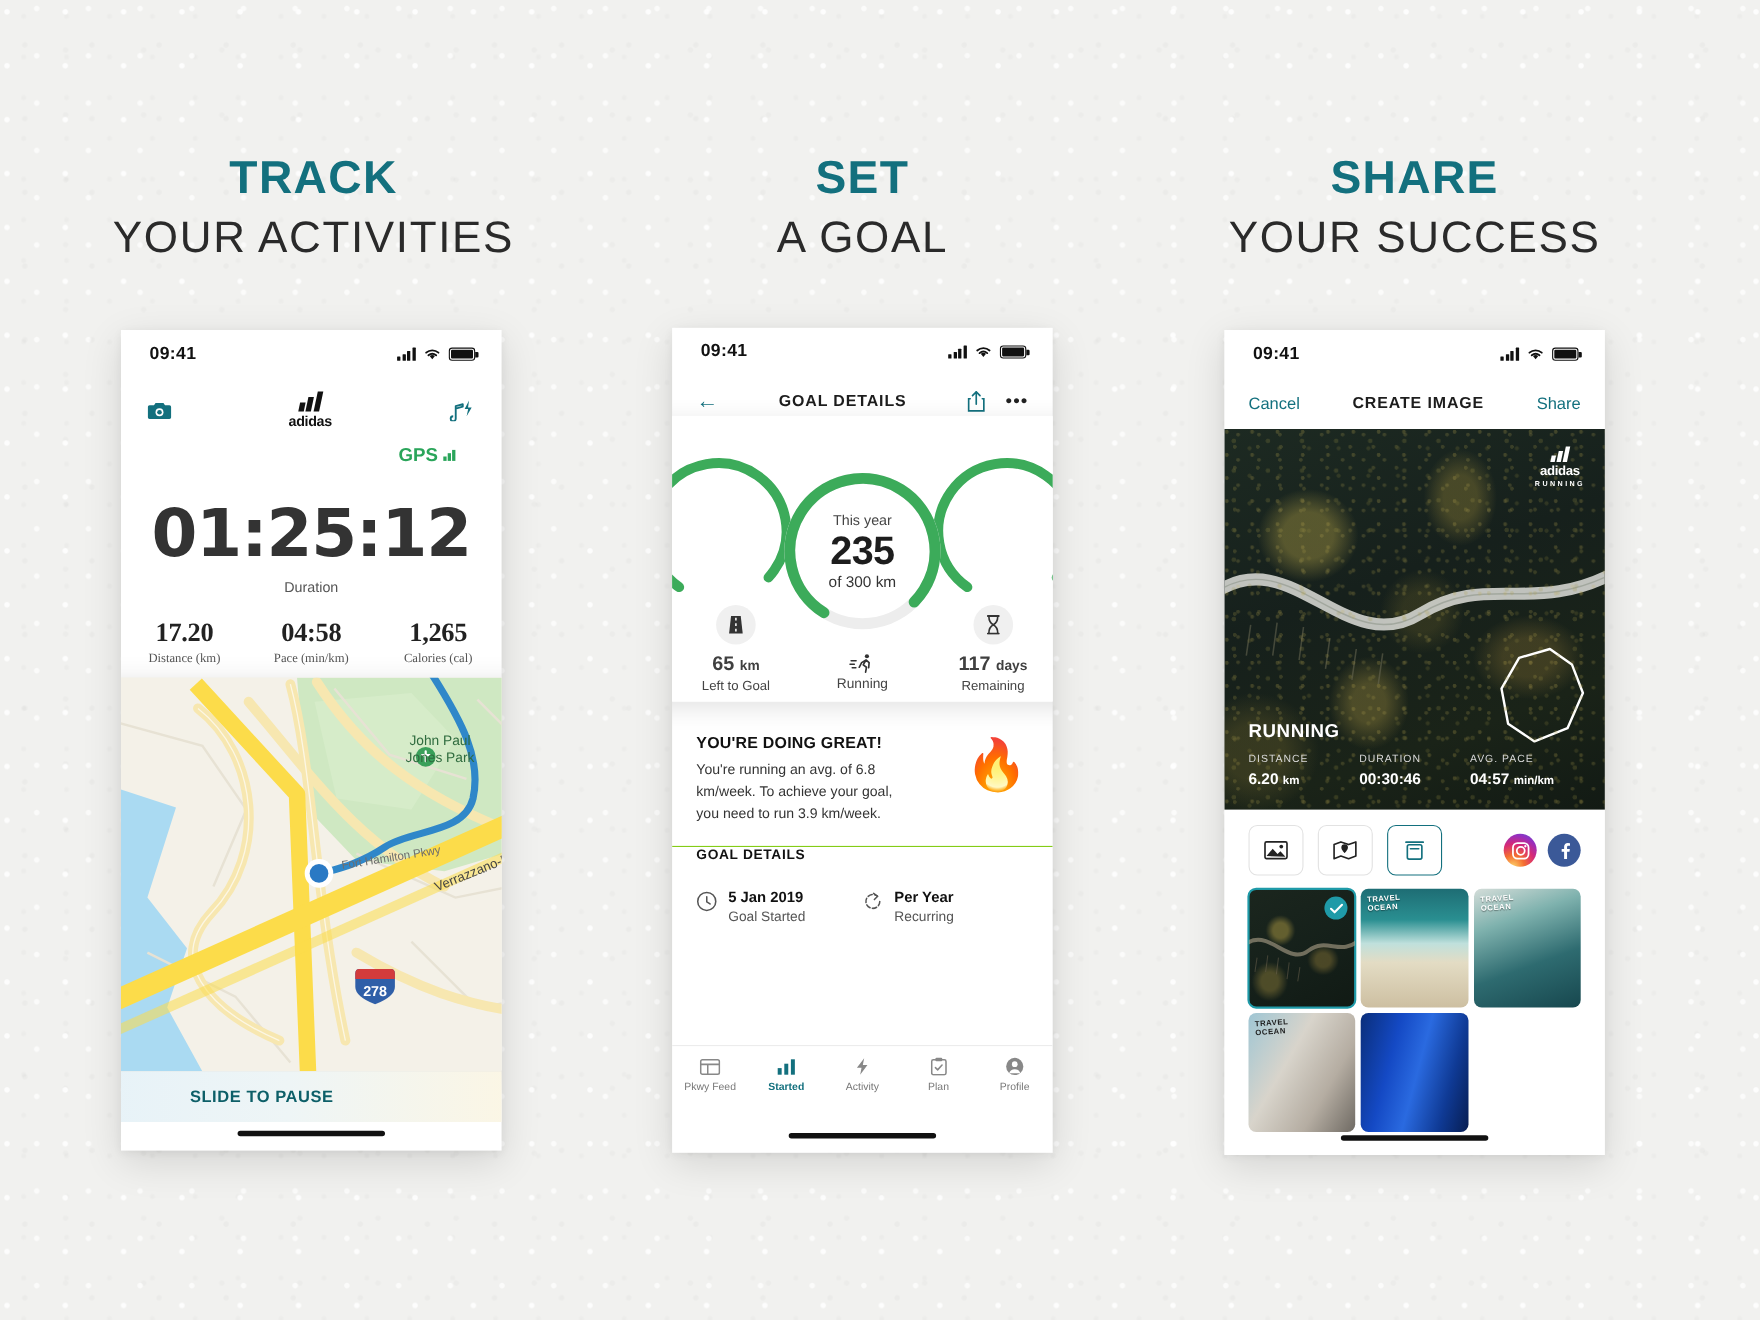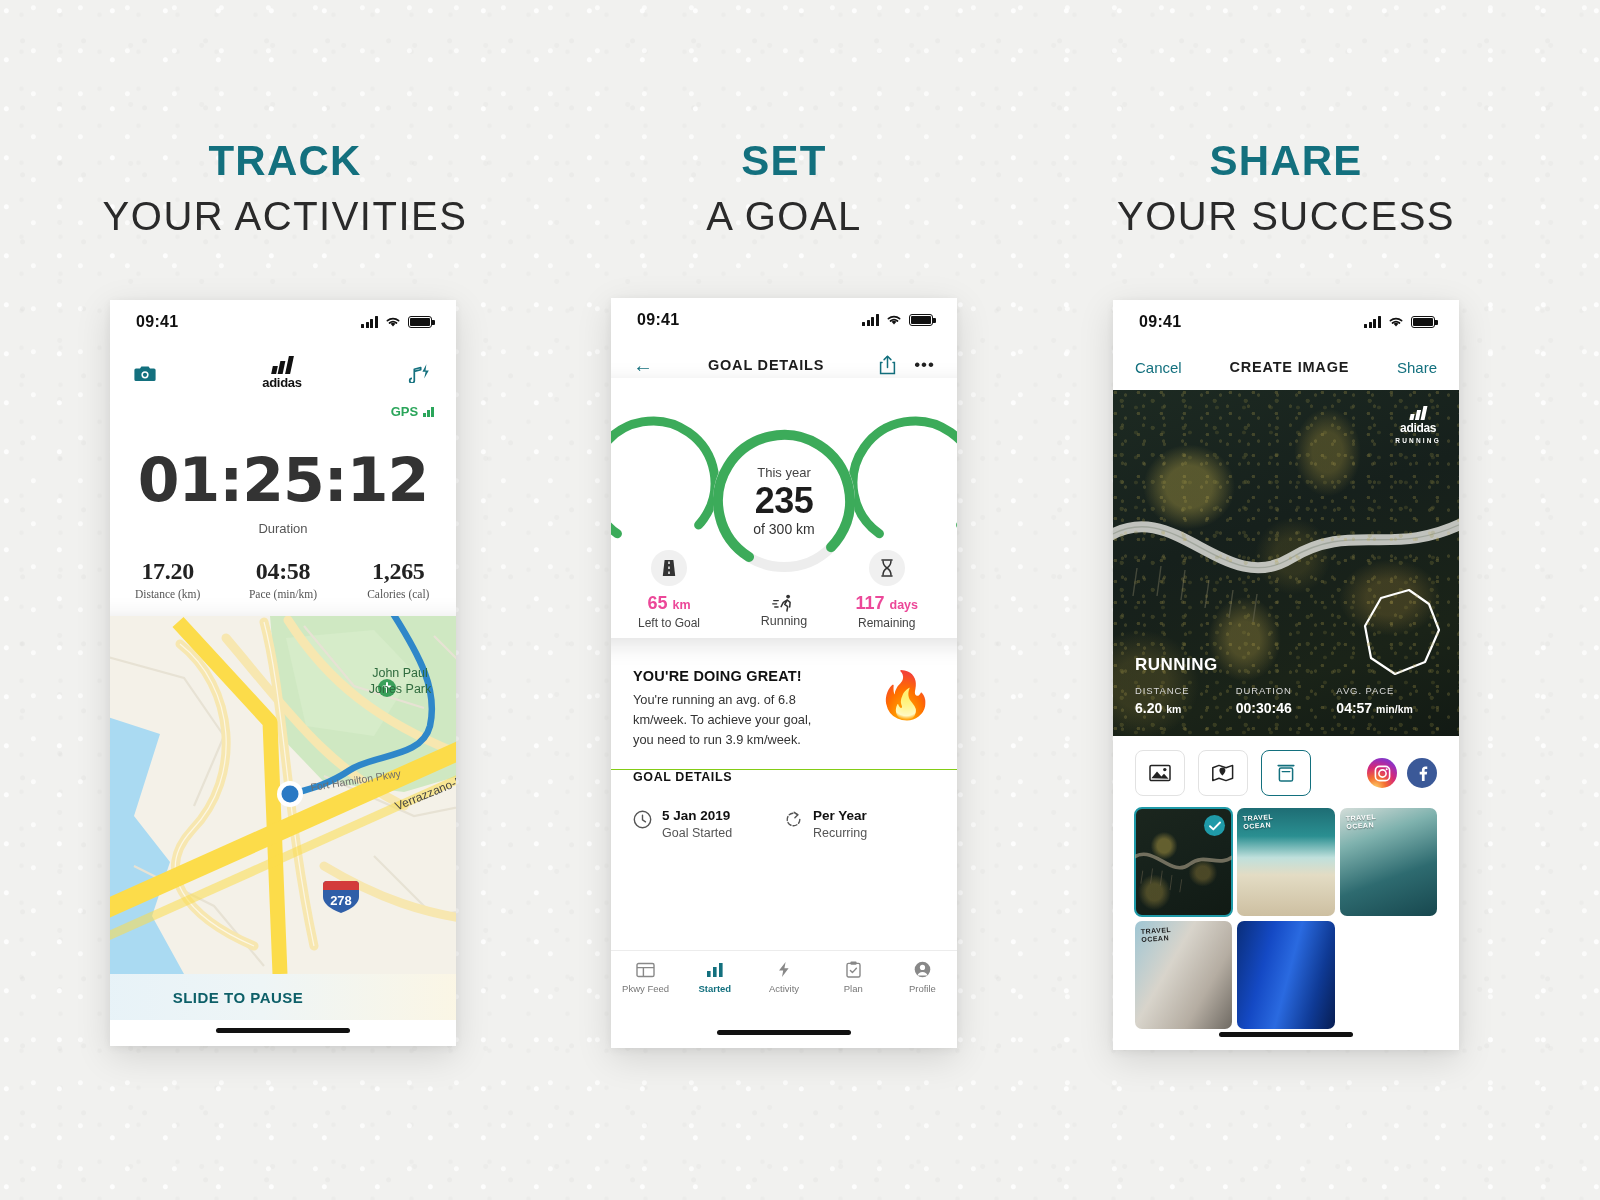--- a/index.html
+++ b/index.html
@@ -65,21 +65,21 @@
   }
   .adidas-logo { display:flex; flex-direction:column; align-items:center; }
   .adidas-bars { display:flex; align-items:flex-end; gap:2.5px; height:17px; }
   .adidas-bars span { display:block; width:5px; background:#111; transform: skewX(-12deg); }
   .adidas-bars span:nth-child(1){height:8px}
   .adidas-bars span:nth-child(2){height:13px}
   .adidas-bars span:nth-child(3){height:18px}
   .adidas-word { font-size:13px; font-weight:700; letter-spacing:-.3px; color:#111; margin-top:1px; }
   .gps-row {
     display:flex; align-items:center; justify-content:flex-end; gap:5px;
-    padding: 2px 22px 0 0; color:#2aa55a; font-size:13px; font-weight:700;
+    padding: 2px 42px 0 0; color:#2aa55a; font-size:17px; font-weight:700;
   }
   .gps-bars { display:flex; align-items:flex-end; gap:1.5px; height:10px; }
   .gps-bars i { display:block; width:2.6px; background:#2aa55a; }
   .gps-bars i:nth-child(1){height:4px}.gps-bars i:nth-child(2){height:7px}.gps-bars i:nth-child(3){height:10px}
 
   .duration-big {
     text-align:center; font-size:60px; font-weight:700; color:#333;
     letter-spacing:-1px; margin-top: 26px; font-family:"DejaVu Sans", sans-serif;
   }
   .duration-lbl { text-align:center; font-size:13px; color:#555; margin-top:6px; }
@@ -128,21 +128,21 @@
     align-items:center; justify-content:center; }
   .ring-center-txt .t1 { font-size:13px; color:#444; }
   .ring-center-txt .t2 { font-size:36px; font-weight:700; color:#1d1d1d; line-height:1.15; letter-spacing:-.5px;}
   .ring-center-txt .t3 { font-size:14px; color:#333; }
   .run-lbl { position:absolute; left:50%; transform:translateX(-50%); bottom:10px;
     display:flex; flex-direction:column; align-items:center; gap:2px; }
   .run-lbl span { font-size:12.5px; color:#444; }
   .sidestat { position:absolute; bottom:8px; display:flex; flex-direction:column; align-items:center; }
   .sidestat .circ { width:36px;height:36px;border-radius:50%;background:#f0f0f0;
     display:flex;align-items:center;justify-content:center;margin-bottom:7px;}
-  .sidestat .num { font-size:18px; font-weight:700; color:#ec4899; }
+  .sidestat .num { font-size:18px; font-weight:700; color:#404040; }
   .sidestat .num small { font-size:12.5px; font-weight:700; }
   .sidestat .cap { font-size:12px; color:#444; margin-top:2px; }
 
   .great-card { position:absolute; left:0; top:348px; width:346px; padding:22px 22px 20px 22px;
     display:flex; justify-content:space-between; align-items:flex-start; border-bottom:1px solid #84cc16; }
   .great-card h4 { font-size:14.5px; font-weight:700; color:#111; letter-spacing:.2px; }
   .great-card p { font-size:12.8px; color:#333; line-height:1.55; margin-top:6px; max-width:196px; }
   .flame { font-size:46px; line-height:1; margin-top:4px; }
 
   .gd-sec { position:absolute; left:0; top:472px; width:346px; padding:0 22px; }
@@ -470,21 +470,21 @@
             <path d="M8 2.6v2.4M8 7.6v2.4M8 12.6v2.4" stroke="#fff" stroke-width="1.4"></path>
           </svg>
         </div>
         <div class="num">
           <span>65</span>
           <small>km</small>
         </div>
         <div class="cap">Left to Goal</div>
       </div>
 
-      <div class="sidestat" style="right:68px;text-align:right;">
+      <div class="sidestat" style="right:52px;text-align:right;">
         <div class="circ">
           <svg width="14" height="18" viewBox="0 0 14 18">
             <path d="M2 1h10M2 17h10" stroke="#333" stroke-width="1.6" stroke-linecap="round"></path>
             <path d="M3 1.6 q0 5 4 7.4 q-4 2.4-4 7.4 M11 1.6 q0 5-4 7.4 q4 2.4 4 7.4" stroke="#333" stroke-width="1.5" fill="none"></path>
           </svg>
         </div>
         <div class="num">
           <span>117</span>
           <small>days</small>
         </div>

